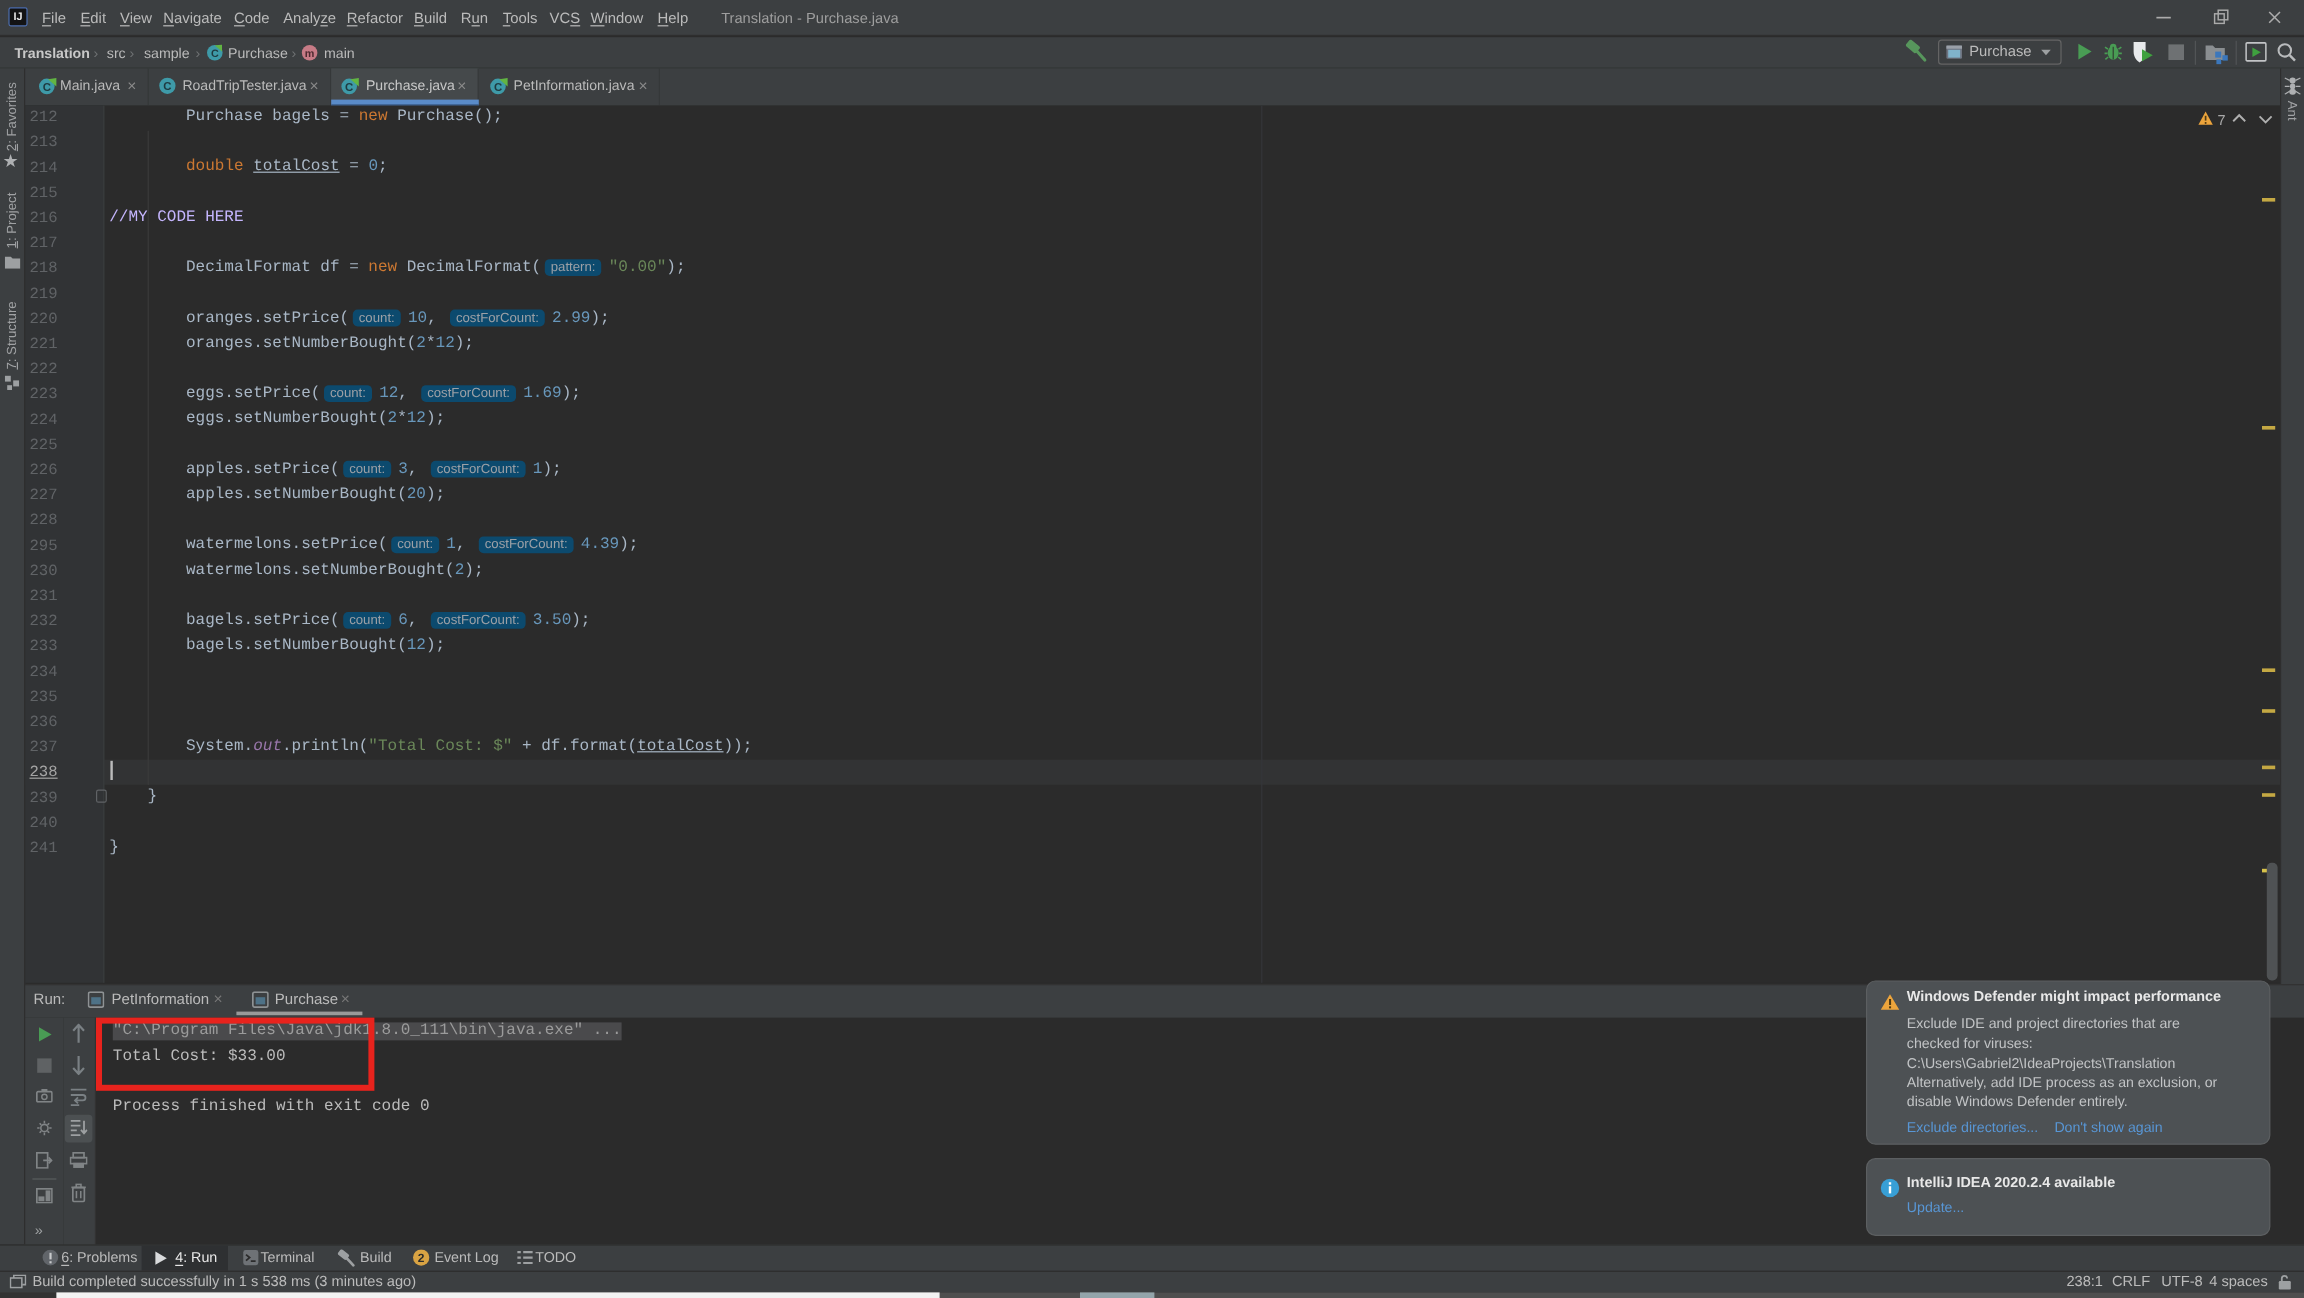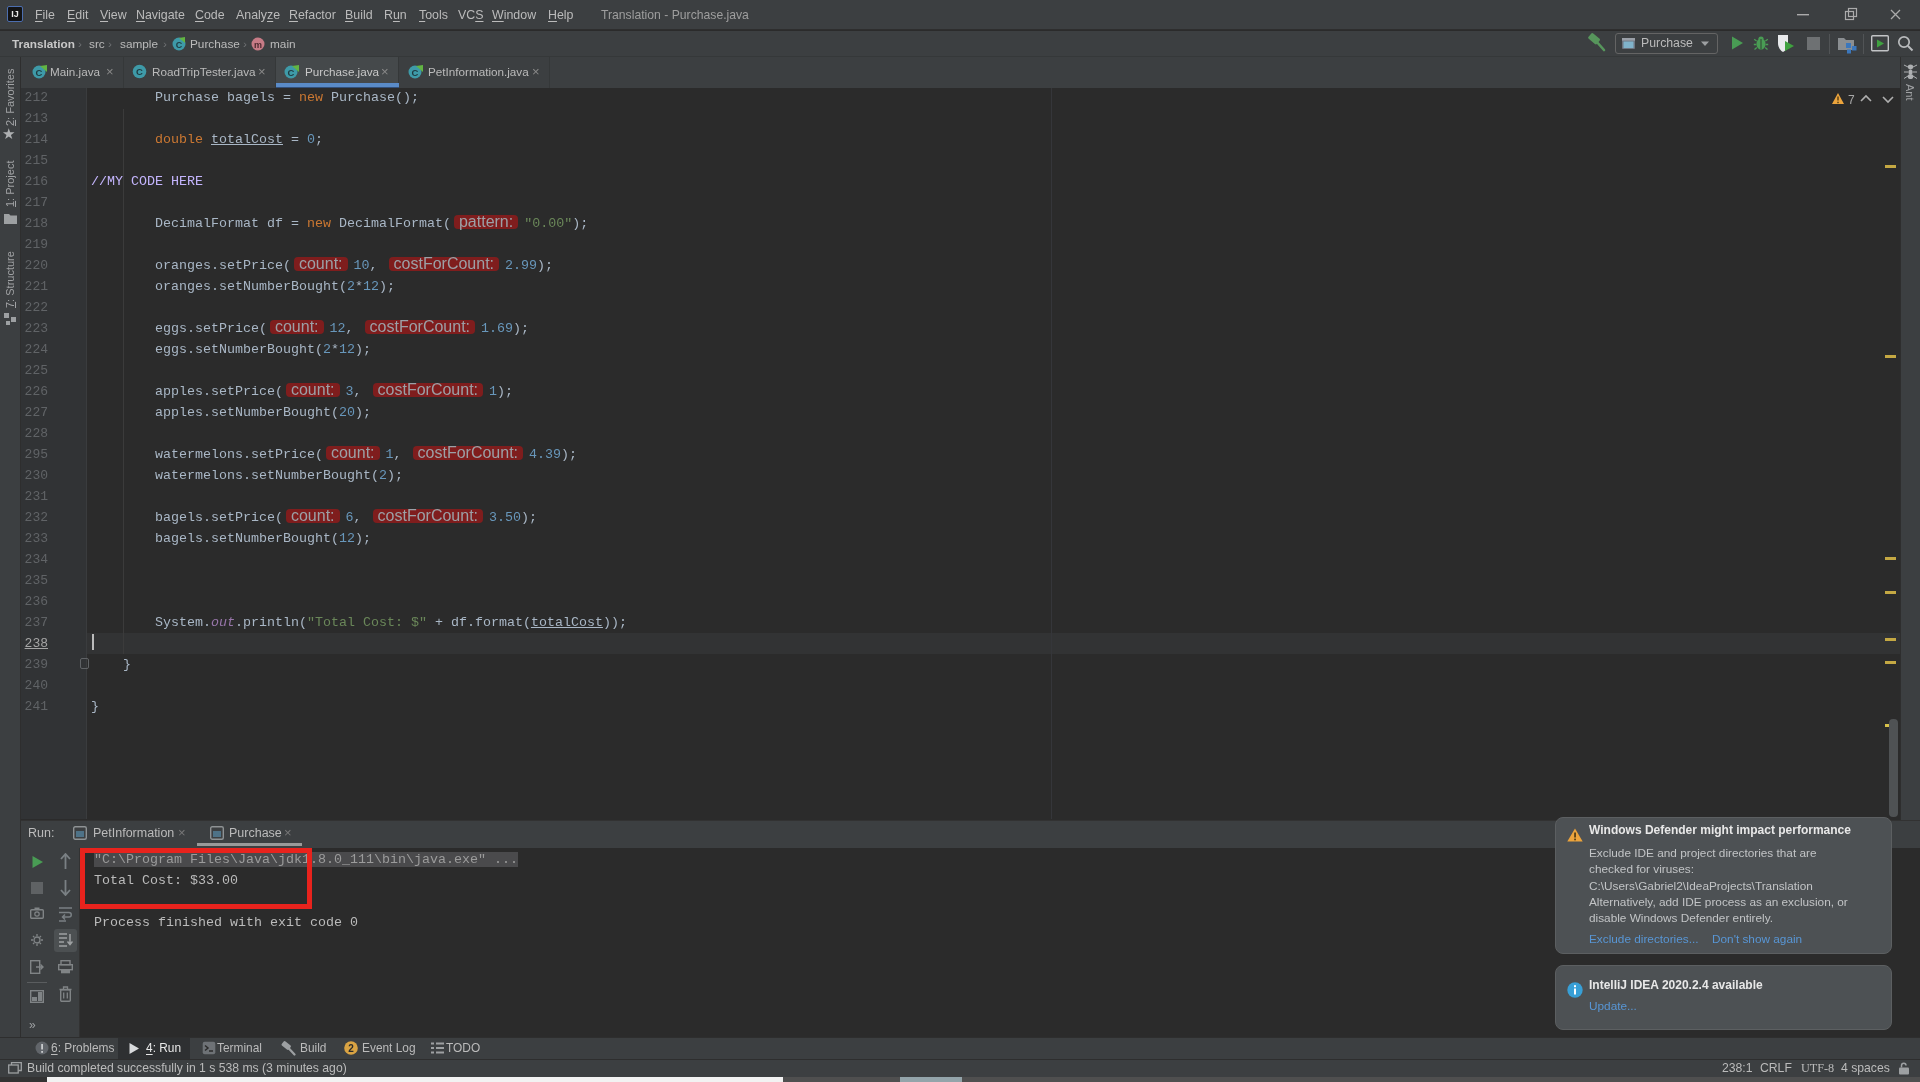--- a/index.html
+++ b/index.html
@@ -25,21 +25,21 @@
 #tab3 { background:#45494B; }
 #tabul { position:absolute; left:276px; top:83px; width:123px; height:5px; background:#5A8BC8; border-bottom:1px solid #33507A; }
 
 #editor { left:21px; top:88px; width:1879px; height:731px; background:#2B2B2B; }
 #gutter { position:absolute; left:0; top:0; width:66px; height:731px; background:#313335; border-right:1px solid #3A3C3E; }
 .ln { position:absolute; left:0; width:27px; text-align:right; color:#606366; font-family:"Liberation Mono", monospace; font-size:13px; line-height:21px; }
 .cl { position:absolute; left:70px; white-space:pre; color:#A9B7C6; font-family:"Liberation Mono", monospace; font-size:13.34px; line-height:21px; height:21px; }
 .kw { color:#CC7832; } .num { color:#6897BB; } .str { color:#6A8759; }
 .cmt { color:#c4b5fd; } .fld { color:#9876AA; font-style:italic; }
 .un { text-decoration:underline; }
-.chip { display:inline-block; background:#7f1d1d; color:#9CA0A6; font-family:"Liberation Sans",sans-serif; font-size:16px; line-height:14px; padding:0 5px; border-radius:4px; margin:0 6px 0 3px; }
+.chip { display:inline-block; background:#0c4a6e; color:#9CA0A6; font-family:"Liberation Sans",sans-serif; font-size:11px; line-height:14px; padding:0 5px; border-radius:4px; margin:0 6px 0 3px; }
 #curline { position:absolute; left:0px; top:545px; width:1879px; height:21px; background:#323334; }
 #indent1 { position:absolute; left:102px; top:21px; width:1px; height:545px; background:#3B3B3B; }
 #margin120 { position:absolute; left:1030px; top:0; width:1px; height:731px; background:#35363A; }
 #caret { position:absolute; left:71px; top:546px; width:1.6px; height:16px; background:#BBBBBB; }
 
 #runpanel { left:21px; top:820px; width:1899px; height:217px; background:#2B2B2B; border-top:1px solid #323232;}
 #runhdr { position:absolute; left:0; top:0; width:1899px; height:27px; background:#3C3F41; }
 #runtools1 { position:absolute; left:0; top:27px; width:32px; height:190px; background:#3C3F41; }
 #runtools2 { position:absolute; left:32px; top:27px; width:27px; height:190px; background:#3C3F41; border-right:1px solid #323232;}
 .cons { position:absolute; white-space:pre; font-family:"Liberation Mono", monospace; font-size:13.34px; line-height:21px; }
@@ -384,21 +384,21 @@
 <span class="bbtn" style="left:446px;">TODO</span>
 
 <div class="abs" id="statusbar"></div>
 <svg class="abs" style="left:8px;top:1062px;" width="14" height="12">
       <rect x="0.7" y="3" width="9.5" height="8" fill="none" stroke="#9DA0A2" stroke-width="1.3"></rect>
       <path d="M3.5 3 L3.5 0.7 L13.3 0.7 L13.3 8.5 L10.5 8.5" fill="none" stroke="#9DA0A2" stroke-width="1.3"></path>
     </svg>
 <span class="abs" style="left:27px;top:1059px;height:18px;line-height:18px;color:#BBBBBB;font-size:12.2px;">Build completed successfully in 1 s 538 ms (3 minutes ago)</span>
 <span class="abs" style="left:1722px;top:1059px;height:18px;line-height:18px;color:#BBBBBB;font-size:12.2px;">238:1</span>
 <span class="abs" style="left:1760px;top:1059px;height:18px;line-height:18px;color:#BBBBBB;font-size:12.2px;">CRLF</span>
-<span class="abs" style="left:1801px;top:1059px;height:18px;line-height:18px;color:#BBBBBB;font-size:12.2px;font-family:Liberation Serif, serif;">UTF-8</span>
+<span class="abs" style="left:1801px;top:1059px;height:18px;line-height:18px;color:#BBBBBB;font-size:12.2px;">UTF-8</span>
 <span class="abs" style="left:1841px;top:1059px;height:18px;line-height:18px;color:#BBBBBB;font-size:12.2px;">4 spaces</span>
 <svg class="abs" style="left:1898px;top:1062px;" width="12" height="13">
       <rect x="1" y="5.5" width="10" height="7" rx="1" fill="#9DA0A2"></rect>
       <path d="M3.5 5.5 L3.5 3.5 C3.5 0.5 8 0.5 8 3.5" fill="none" stroke="#9DA0A2" stroke-width="1.5"></path>
     </svg>
 
 <div class="abs" id="taskbar"></div>
 <div class="abs" style="left:0;top:1077px;width:47px;height:5px;background:#333333;"></div>
 <div class="abs" style="left:47px;top:1077px;width:736px;height:5px;background:#F2F2F2;"></div>
 <div class="abs" style="left:900px;top:1077px;width:62px;height:5px;background:#93A4AA;"></div>

